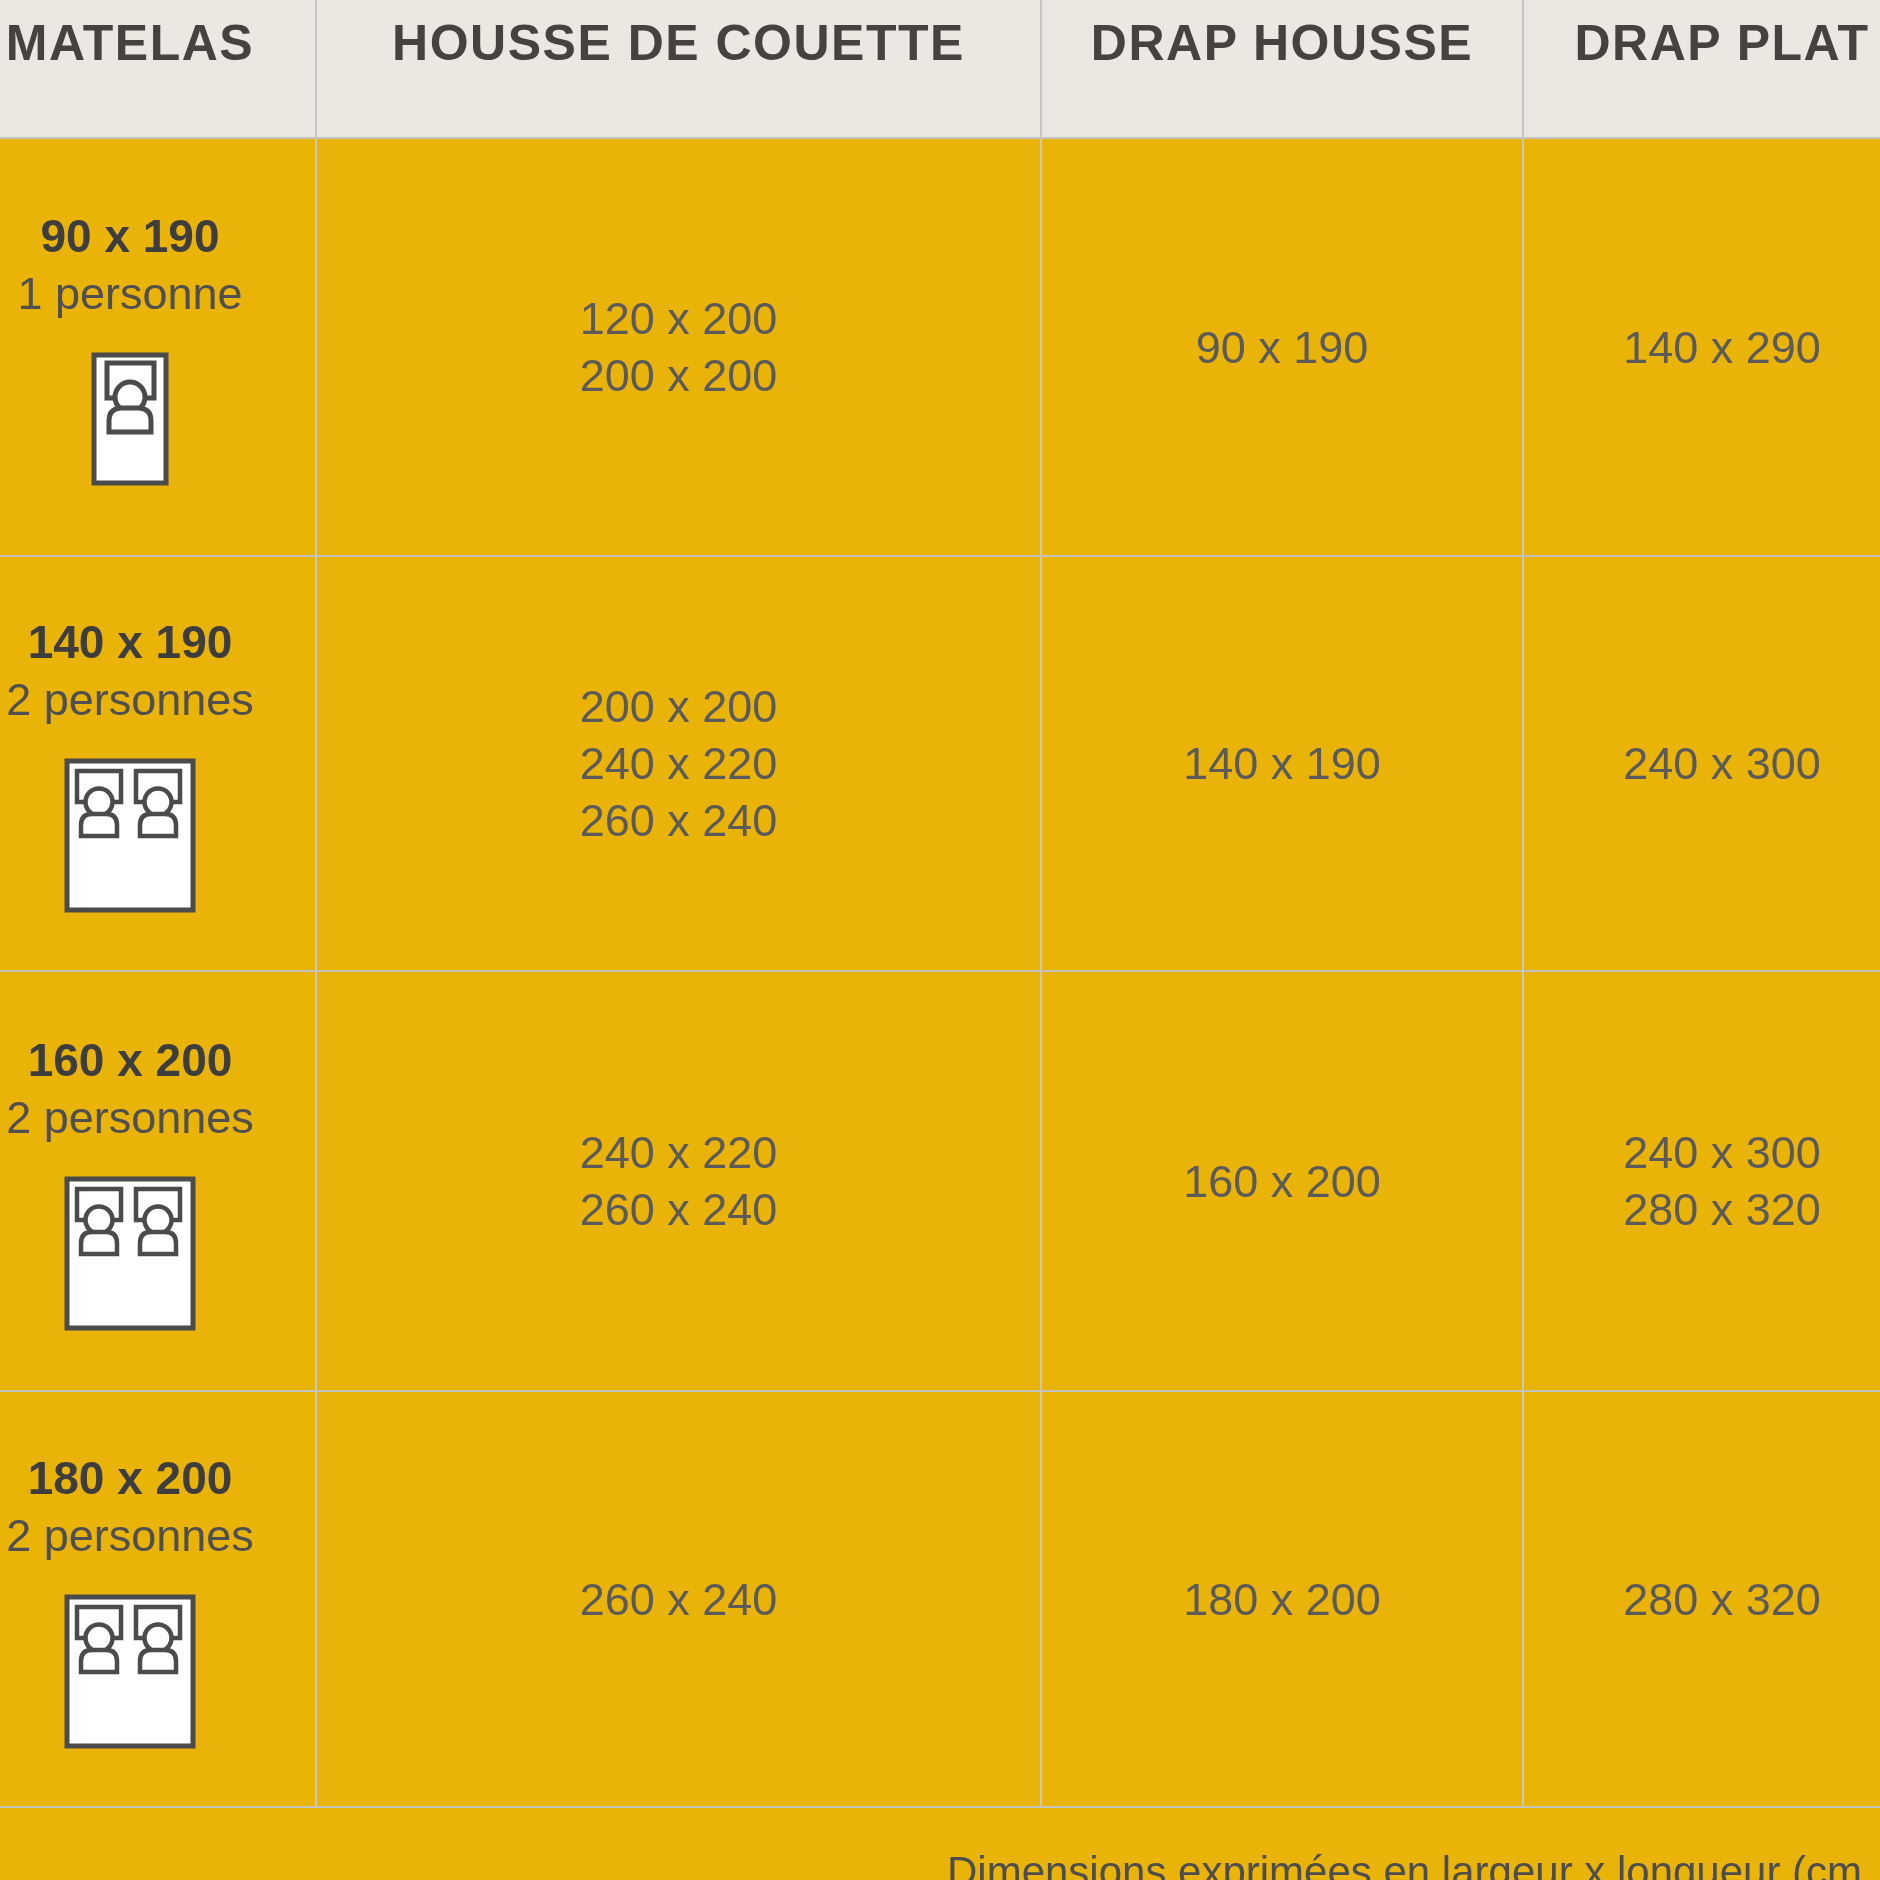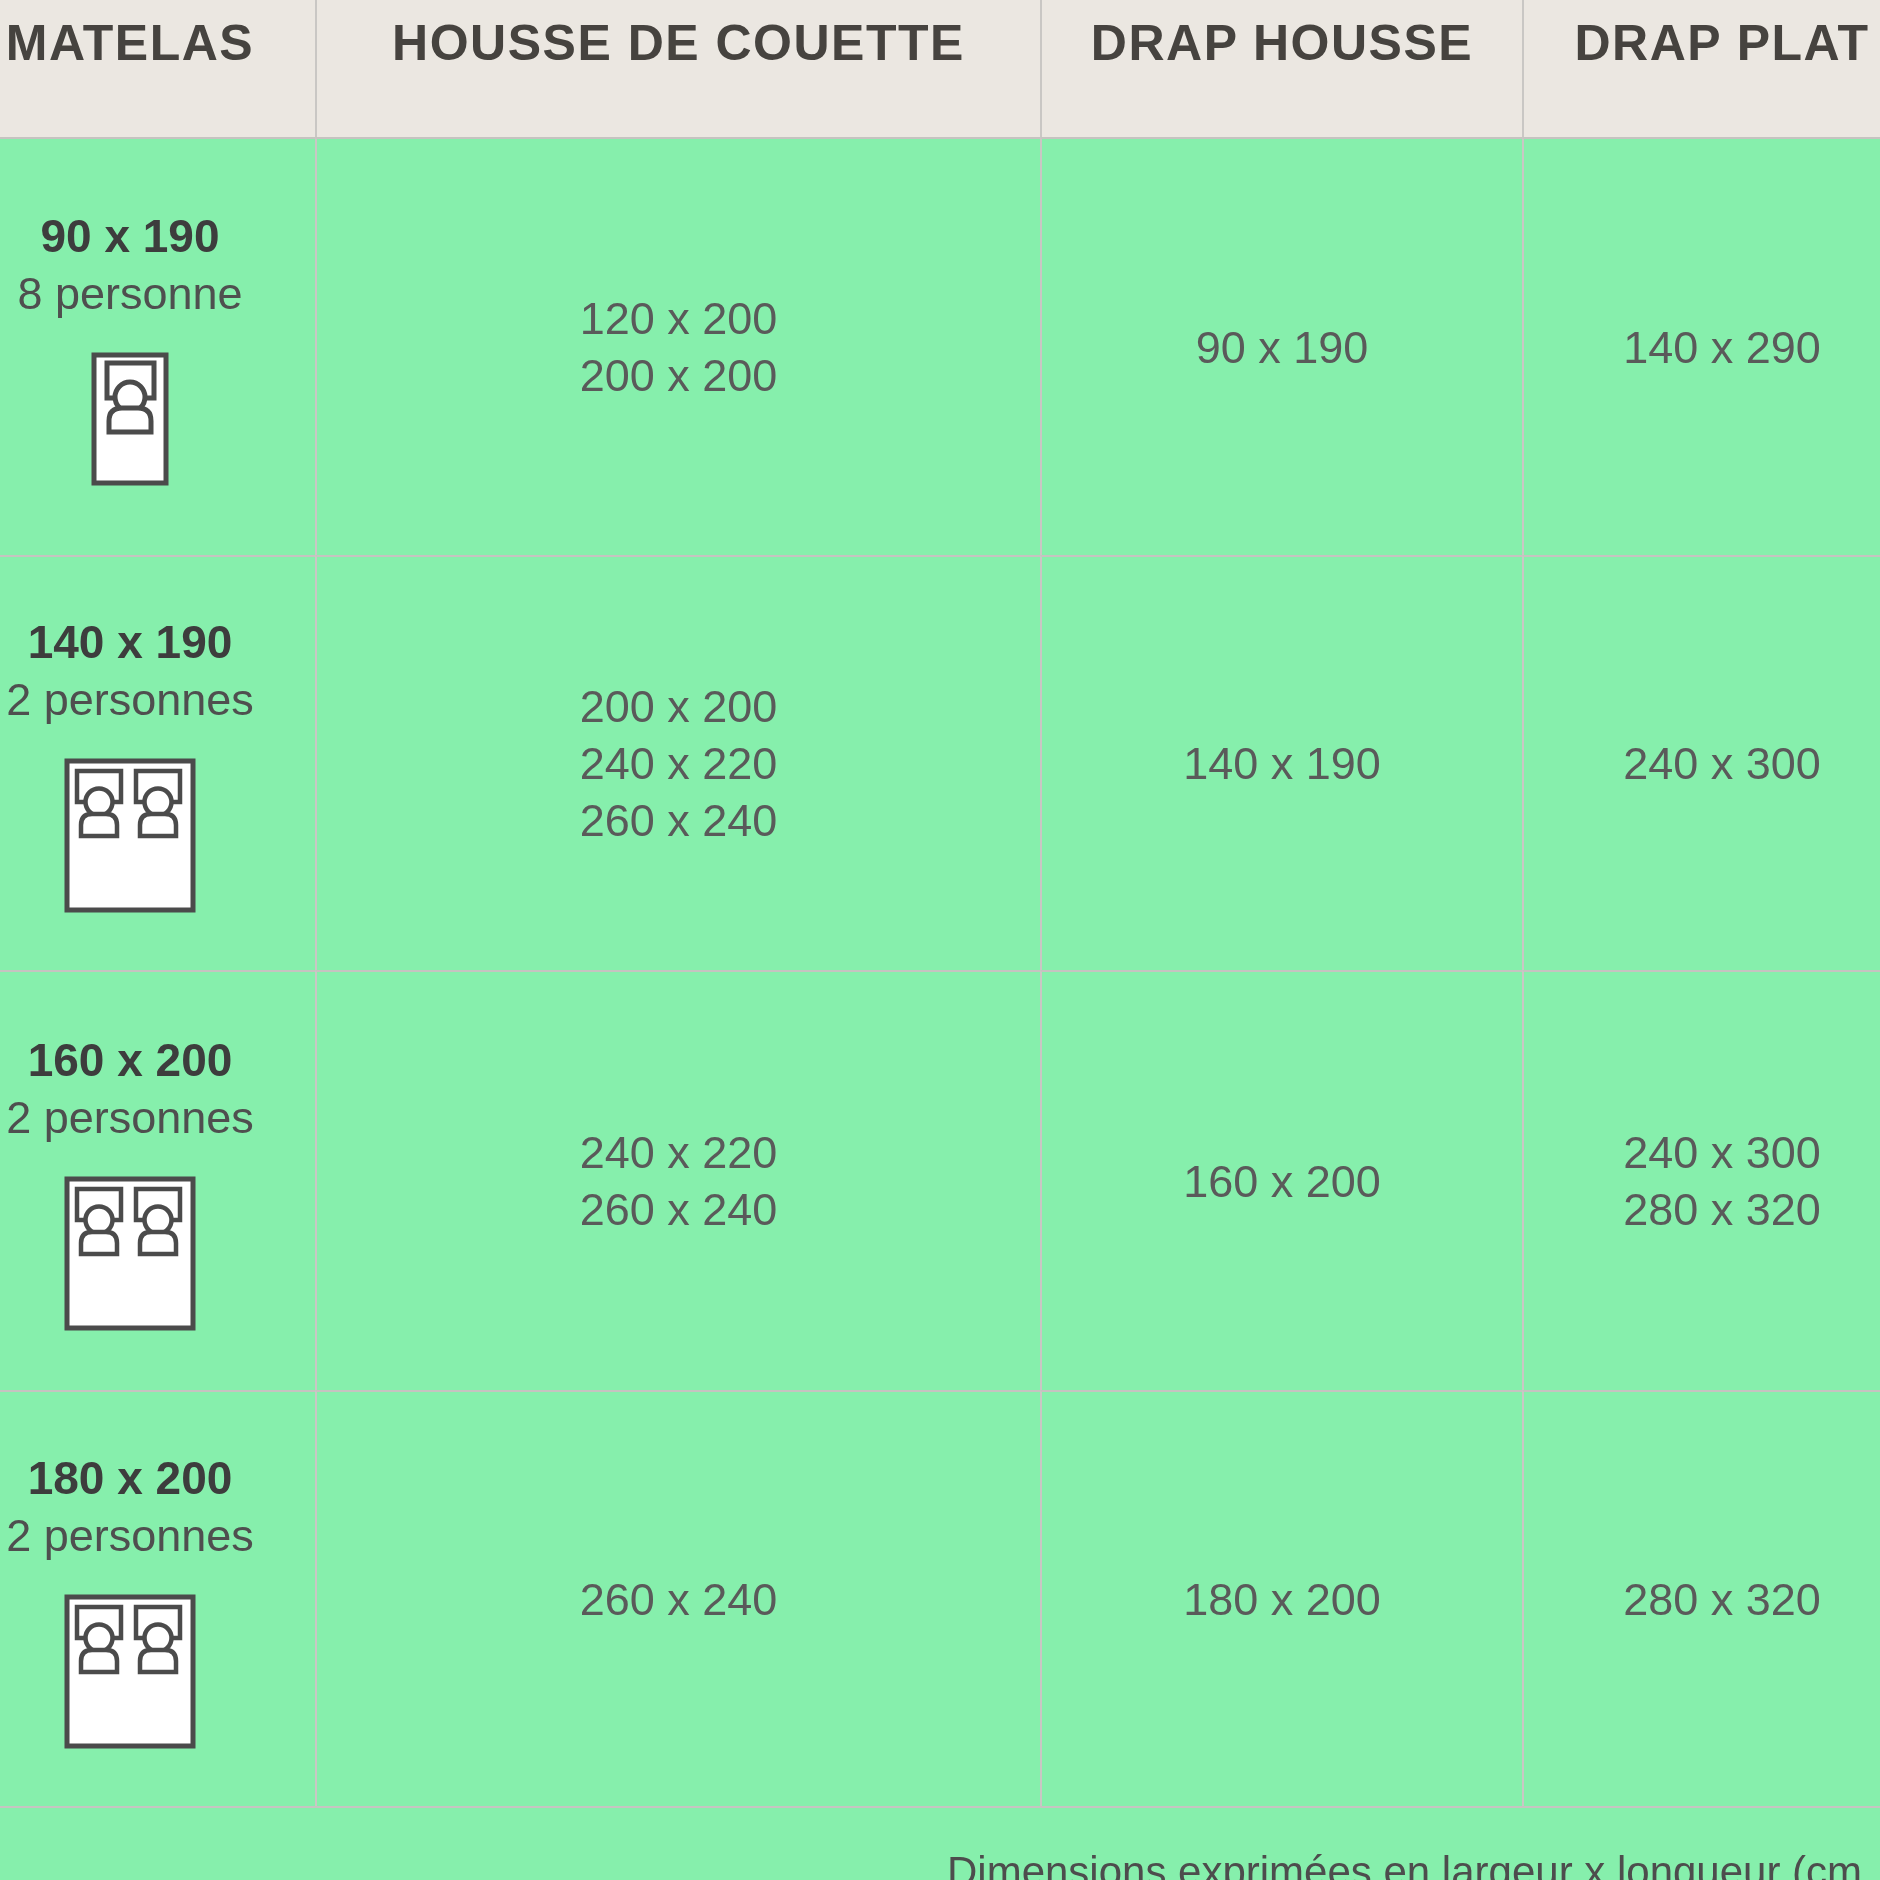--- a/index.html
+++ b/index.html
@@ -1,21 +1,21 @@
 <!DOCTYPE html>
 <html><head>
 <meta charset="utf-8">
 <style>
   html, body { margin: 0; padding: 0; background: #ffffff; }
   .viewport {
     position: relative;
     width: 1880px;
     height: 1880px;
     overflow: hidden;
-    background: #86efac;
+    background: #eab308;
     font-family: "Liberation Sans", "DejaVu Sans", sans-serif;
   }
   .size-table {
     position: absolute;
     left: -55px;
     top: -51px;
     width: 1975px;
     display: grid;
     grid-template-columns: 370px 725px 482px 398px;
     grid-template-rows: 188px 418px 415px 420px 416px;
@@ -75,21 +75,21 @@
 <div class="viewport">
   <div class="size-table">
 
     <div class="cell hcell">MATELAS</div>
     <div class="cell hcell colsep">HOUSSE DE COUETTE</div>
     <div class="cell hcell colsep">DRAP HOUSSE</div>
     <div class="cell hcell colsep">DRAP PLAT</div>
 
     <div class="cell rtop">
       <div class="size-label">90 x 190</div>
-      <div class="persons">8 personne</div>
+      <div class="persons">1 personne</div>
       <svg class="bed-icon" width="78" height="134" viewBox="0 0 78 134">
         <rect x="3" y="3" width="72" height="128" fill="#ffffff" stroke="#4b4b4b" stroke-width="5"></rect>
         <rect x="16" y="11" width="47" height="35" fill="#ffffff" stroke="#4b4b4b" stroke-width="5"></rect>
         <circle cx="39" cy="45" r="15" fill="#ffffff" stroke="#4b4b4b" stroke-width="5"></circle>
         <path d="M18 80 V69 Q18 56 31 56 H47 Q60 56 60 69 V80 Z" fill="#ffffff" stroke="#4b4b4b" stroke-width="5"></path>
       </svg>
     </div>
     <div class="cell rtop colsep">
       <div class="value-line">120 x 200</div>
       <div class="value-line">200 x 200</div>

